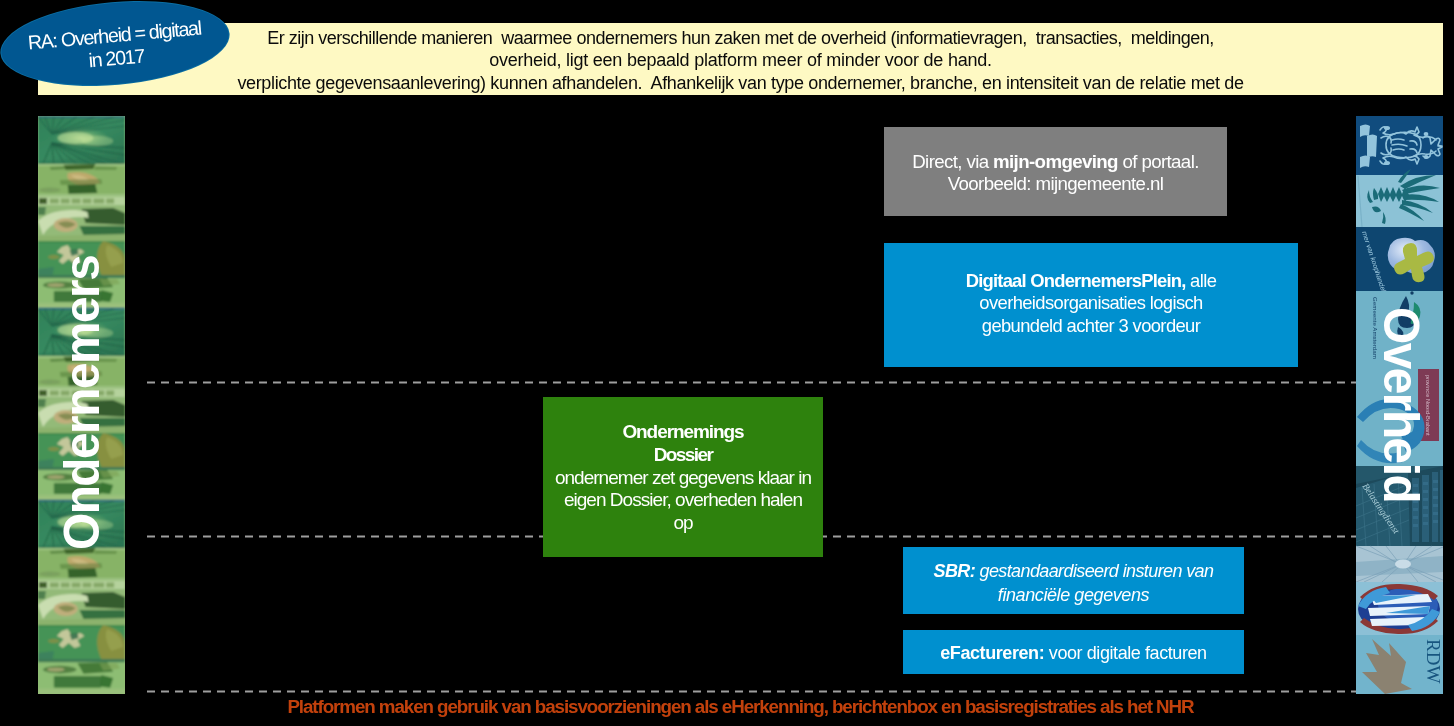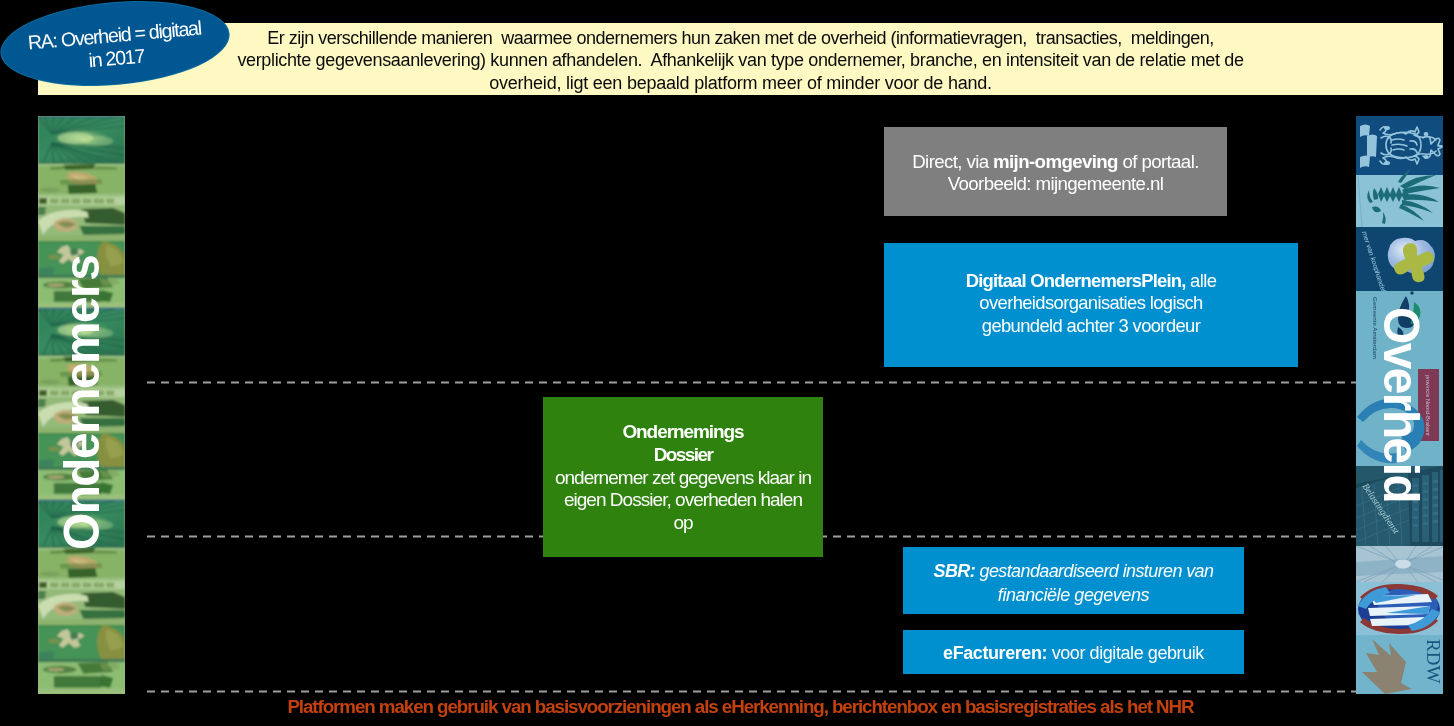--- a/index.html
+++ b/index.html
@@ -68,22 +68,22 @@
 <div class="abs dash" style="top:534.5px"><svg width="1296" height="3">
       <line x1="0" y1="1.5" x2="1296" y2="1.5" stroke="#9e9e9e" stroke-width="2" stroke-dasharray="8 6"></line>
     </svg></div>
 <div class="abs dash" style="top:689.5px"><svg width="1296" height="3">
       <line x1="0" y1="1.5" x2="1296" y2="1.5" stroke="#9e9e9e" stroke-width="2" stroke-dasharray="8 6"></line>
     </svg></div>
 
 <div class="abs" id="banner">
   <div id="banner-text">
     <div class="ln" style="letter-spacing:-0.50px">Er zijn verschillende manieren  waarmee ondernemers hun zaken met de overheid (informatievragen,  transacties,  meldingen,</div>
+    <div class="ln" style="letter-spacing:-0.23px">overheid, ligt een bepaald platform meer of minder voor de hand.</div>
     <div class="ln" style="letter-spacing:-0.35px">verplichte gegevensaanlevering) kunnen afhandelen.  Afhankelijk van type ondernemer, branche, en intensiteit van de relatie met de</div>
-    <div class="ln" style="letter-spacing:-0.23px">overheid, ligt een bepaald platform meer of minder voor de hand.</div>
   </div>
 </div>
 
 <div class="abs" id="callout">
   <div id="callout-text">
     <div>RA: Overheid = digitaal</div>
     <div>in 2017</div>
   </div>
 </div>
 
@@ -391,17 +391,17 @@
 
 <div class="abs box" id="box-sbr">
   <div class="boxtext">
     <div class="ln"><span class="b">SBR:</span><span> gestandaardiseerd insturen van</span></div>
     <div class="ln" style="letter-spacing:-0.41px"><span>financiële gegevens</span></div>
   </div>
 </div>
 
 <div class="abs box" id="box-efact">
   <div class="boxtext">
-    <div class="ln"><span class="b">eFactureren:</span><span> voor digitale gebruik</span></div>
+    <div class="ln"><span class="b">eFactureren:</span><span> voor digitale facturen</span></div>
   </div>
 </div>
 
 <div class="abs" id="footer">Platformen maken gebruik van basisvoorzieningen als eHerkenning, berichtenbox en basisregistraties als het NHR</div>
 
 </body></html>

